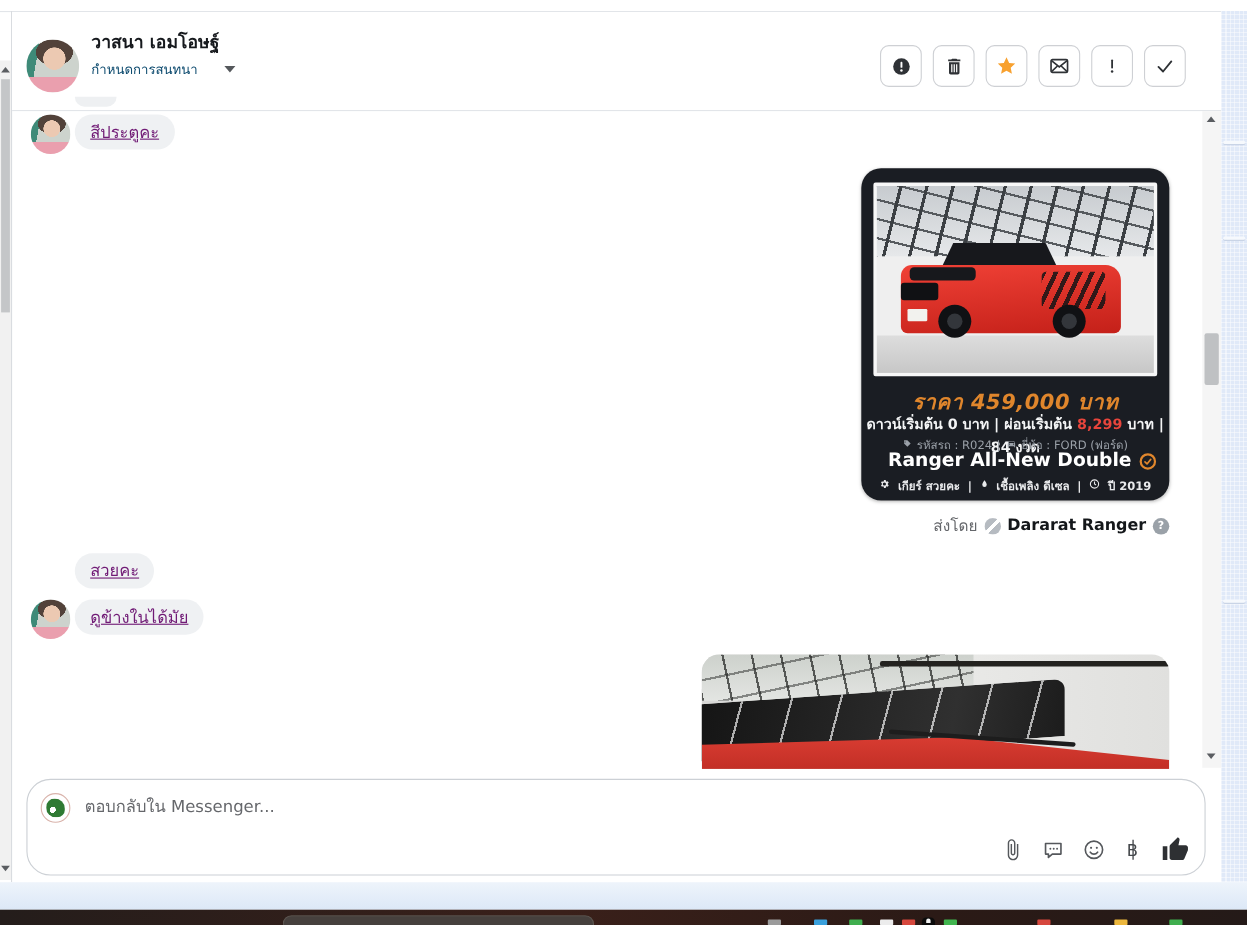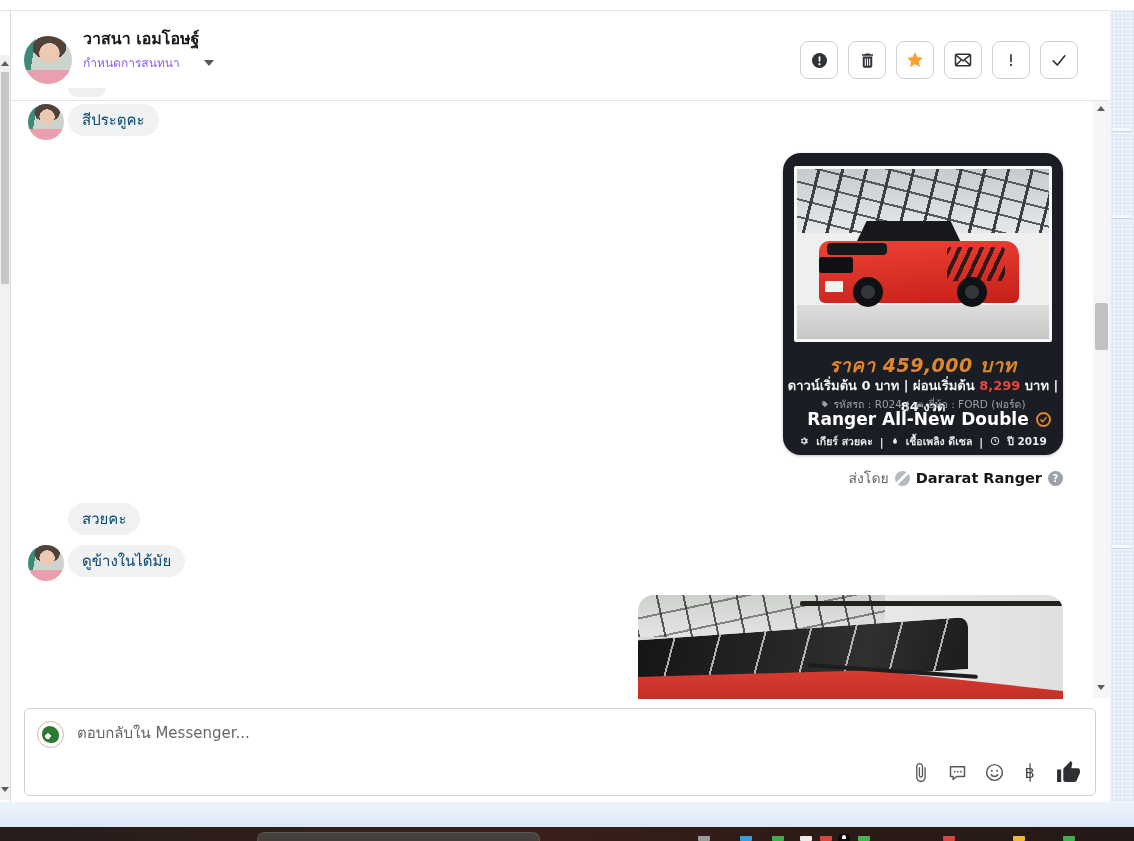--- a/index.html
+++ b/index.html
@@ -22,28 +22,28 @@
   .header-border { position:absolute; left:11px; top:100px; width:1099px; height:1px; background:#e2e5e9; }
   .avatar { border-radius:50%; overflow:hidden;
     background:
       radial-gradient(circle at 53% 36%, #ecc9b2 0 25%, rgba(0,0,0,0) 26%),
       radial-gradient(ellipse 58% 42% at 53% 24%, #52423a 0 60%, rgba(0,0,0,0) 61%),
       linear-gradient(0deg, #ea9fae 0 30%, rgba(0,0,0,0) 30%),
       linear-gradient(100deg, #3e8a78 0 22%, rgba(0,0,0,0) 22%),
       #cdd3cd; }
   .header .avatar { position:absolute; left:13px; top:25px; width:48px; height:48px; }
   .contact-name { position:absolute; left:72px; top:15px; font-size:16px; font-weight:bold; color:#16191d; }
-  .contact-sub { position:absolute; left:72px; top:42px; font-size:12px; color:#8b5cf6; display:flex; align-items:center; gap:24px; }
+  .contact-sub { position:absolute; left:72px; top:42px; font-size:12px; color:#0c4a6e; display:flex; align-items:center; gap:24px; }
   .caret-down { width:0; height:0; border-left:5px solid transparent; border-right:5px solid transparent; border-top:6px solid #55585c; display:inline-block; }
   .toolbar { position:absolute; right:32px; top:30px; display:flex; gap:10px; }
   .tool-btn { width:38px; height:38px; background:#fff; border:1px solid #ced0d4; border-radius:8px; display:flex; align-items:center; justify-content:center; cursor:pointer; }
   .tool-btn svg { display:block; }
 
   
-  .bubble { position:absolute; background:#eff1f3; color:#0c4a6e; font-size:15px; line-height:20px; padding:6px 14px; border-radius:18px; white-space:nowrap; }
+  .bubble { position:absolute; background:#eff1f3; color:#701a75; font-size:15px; line-height:20px; padding:6px 14px; border-radius:18px; white-space:nowrap;text-decoration:underline; }
   .msg-avatar { position:absolute; width:36px; height:36px; }
   .sliver { position:absolute; left:68px; top:88px; width:38px; height:9px; background:#eef0f2; border-radius:0 0 10px 10px; }
 
   
   .car-card { position:absolute; left:783px; top:153px; width:280px; height:302px; background:#1a1d23; border-radius:18px; box-shadow:0 1px 3px rgba(0,0,0,.25); }
   .car-photo { position:absolute; left:11px; top:13px; width:258px; height:176px; border:3px solid #f7f7f7; border-radius:2px; overflow:hidden; background:#efefef; }
   .scene1-ceiling { position:absolute; left:0; top:0; width:100%; height:64px;
     background:
       repeating-linear-gradient(104deg, rgba(0,0,0,0) 0 20px, #3b3f43 20px 23px),
       repeating-linear-gradient(14deg, rgba(0,0,0,0) 0 15px, #565a5e 15px 17px),
@@ -90,21 +90,21 @@
     background:linear-gradient(#e04136,#c32f26); clip-path:polygon(0 45%, 55% 28%, 100% 80%, 100% 100%, 0 100%); }
   .p2-wiper { position:absolute; left:40%; bottom:26px; width:40%; height:4px; background:#1d1d1d; transform:rotate(4deg); border-radius:2px; }
 
   
   .chat-scroll { position:absolute; left:1093px; top:101px; width:17px; height:597px; background:#f5f5f5; }
   .chat-scroll .thumb { position:absolute; left:2px; top:202px; width:13px; height:47px; background:#bfc1c3; border-radius:2px; }
   .chat-scroll .tri-up { left:4px; top:5px; }
   .chat-scroll .tri-down { left:4px; bottom:8px; }
 
   
-  .composer { position:absolute; left:24px; top:708px; width:1072px; height:88px; background:#fff; border:1px solid #ccd0d5; border-radius:6px; }
+  .composer { position:absolute; left:24px; top:708px; width:1072px; height:88px; background:#fff; border:1px solid #ccd0d5; border-radius:22px; }
   .composer .logo { position:absolute; left:12px; top:12px; width:27px; height:27px; border-radius:50%; background:#fff; border:1px solid #d9b3ab; }
   .composer .logo span { position:absolute; left:4px; top:4px; width:17px; height:17px; border-radius:50% 60% 45% 55%;
     background:radial-gradient(circle at 35% 60%, #fff 0 18%, rgba(0,0,0,0) 19%), #2f7a33; }
   .composer input { position:absolute; left:52px; top:15px; width:700px; border:none; outline:none; font-size:15px; color:#1c1e21; font-family:inherit; background:transparent; }
   .composer input::placeholder { color:#65676b; opacity:1; }
   .composer-icons { position:absolute; right:14px; bottom:10px; display:flex; align-items:center; gap:16px; }
   .composer-icons .cicon { cursor:pointer; display:flex; align-items:center; }
 
   
   .right-strip { position:absolute; left:1110px; top:10px; width:24px; height:792px; background:

